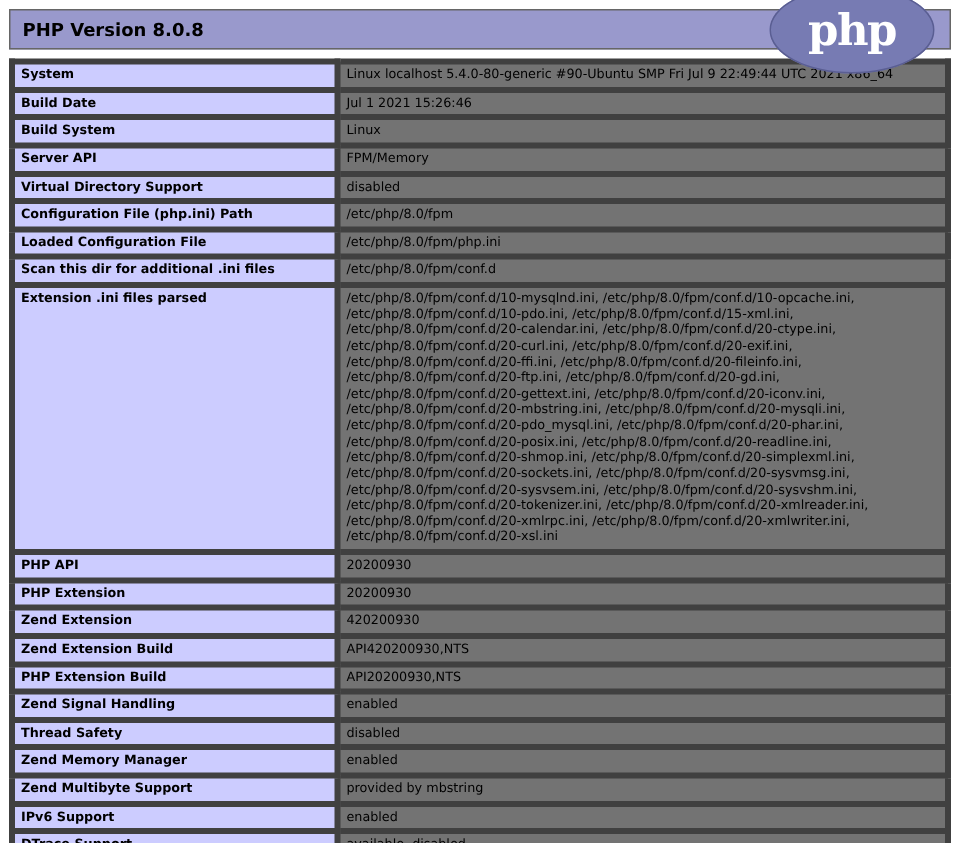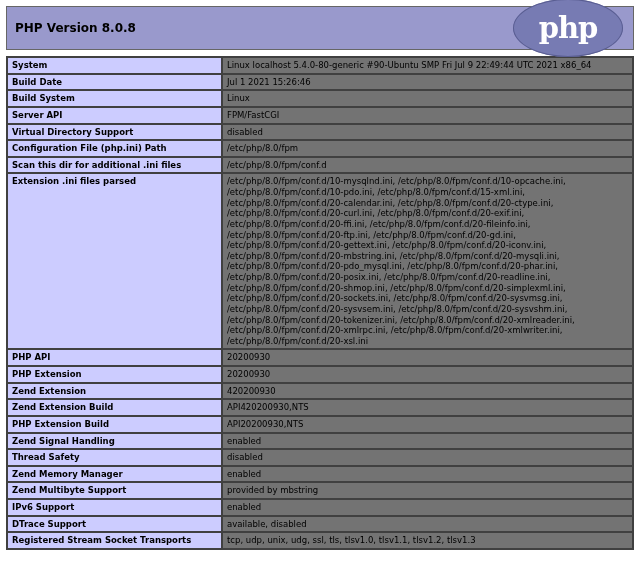--- a/index.html
+++ b/index.html
@@ -18,21 +18,21 @@
   .page {
     width: 628px;
     margin: 0 auto;
     padding-top: 6px;
   }
   
   .header {
     width: 100%;
     border: 1px solid #666;
     background: #9999cc;
-    height: 44px;
+    height: 27px;
     box-sizing: border-box;
     display: flex;
     align-items: center;
     justify-content: space-between;
     padding: 0 8px;
     position: relative;
   }
   .header-title {
     font-size: 12px;
     font-weight: bold;
@@ -55,21 +55,21 @@
     margin-right: 2px;
   }
   
   table.main {
     width: 100%;
     border-collapse: collapse;
     margin-top: 6px;
     table-layout: fixed;
   }
   table.main td {
-    border: 2px solid #404040;
+    border: 4px solid #404040;
     padding: 2px 4px;
     vertical-align: top;
     line-height: 1.25;
     word-wrap: break-word;
     overflow-wrap: break-word;
   }
   td.key {
     background: #ccccff;
     font-weight: bold;
     width: 205px;
@@ -101,29 +101,33 @@
       <tr>
         <td class="key">Build Date</td>
         <td class="val">Jul 1 2021 15:26:46</td>
       </tr>
       <tr>
         <td class="key">Build System</td>
         <td class="val">Linux</td>
       </tr>
       <tr>
         <td class="key">Server API</td>
-        <td class="val">FPM/FastCGI</td>
+        <td class="val">FPM/Memory</td>
       </tr>
       <tr>
         <td class="key">Virtual Directory Support</td>
         <td class="val">disabled</td>
       </tr>
       <tr>
         <td class="key">Configuration File (php.ini) Path</td>
         <td class="val">/etc/php/8.0/fpm</td>
+      </tr>
+      <tr>
+        <td class="key">Loaded Configuration File</td>
+        <td class="val">/etc/php/8.0/fpm/php.ini</td>
       </tr>
       <tr>
         <td class="key">Scan this dir for additional .ini files</td>
         <td class="val">/etc/php/8.0/fpm/conf.d</td>
       </tr>
       <tr>
         <td class="key">Extension .ini files parsed</td>
         <td class="val ini-list">/etc/php/8.0/fpm/conf.d/10-mysqlnd.ini, /etc/php/8.0/fpm/conf.d/10-opcache.ini, /etc/php/8.0/fpm/conf.d/10-pdo.ini, /etc/php/8.0/fpm/conf.d/15-xml.ini, /etc/php/8.0/fpm/conf.d/20-calendar.ini, /etc/php/8.0/fpm/conf.d/20-ctype.ini, /etc/php/8.0/fpm/conf.d/20-curl.ini, /etc/php/8.0/fpm/conf.d/20-exif.ini, /etc/php/8.0/fpm/conf.d/20-ffi.ini, /etc/php/8.0/fpm/conf.d/20-fileinfo.ini, /etc/php/8.0/fpm/conf.d/20-ftp.ini, /etc/php/8.0/fpm/conf.d/20-gd.ini, /etc/php/8.0/fpm/conf.d/20-gettext.ini, /etc/php/8.0/fpm/conf.d/20-iconv.ini, /etc/php/8.0/fpm/conf.d/20-mbstring.ini, /etc/php/8.0/fpm/conf.d/20-mysqli.ini, /etc/php/8.0/fpm/conf.d/20-pdo_mysql.ini, /etc/php/8.0/fpm/conf.d/20-phar.ini, /etc/php/8.0/fpm/conf.d/20-posix.ini, /etc/php/8.0/fpm/conf.d/20-readline.ini, /etc/php/8.0/fpm/conf.d/20-shmop.ini, /etc/php/8.0/fpm/conf.d/20-simplexml.ini, /etc/php/8.0/fpm/conf.d/20-sockets.ini, /etc/php/8.0/fpm/conf.d/20-sysvmsg.ini, /etc/php/8.0/fpm/conf.d/20-sysvsem.ini, /etc/php/8.0/fpm/conf.d/20-sysvshm.ini, /etc/php/8.0/fpm/conf.d/20-tokenizer.ini, /etc/php/8.0/fpm/conf.d/20-xmlreader.ini, /etc/php/8.0/fpm/conf.d/20-xmlrpc.ini, /etc/php/8.0/fpm/conf.d/20-xmlwriter.ini, /etc/php/8.0/fpm/conf.d/20-xsl.ini</td>
       </tr>
       <tr>

